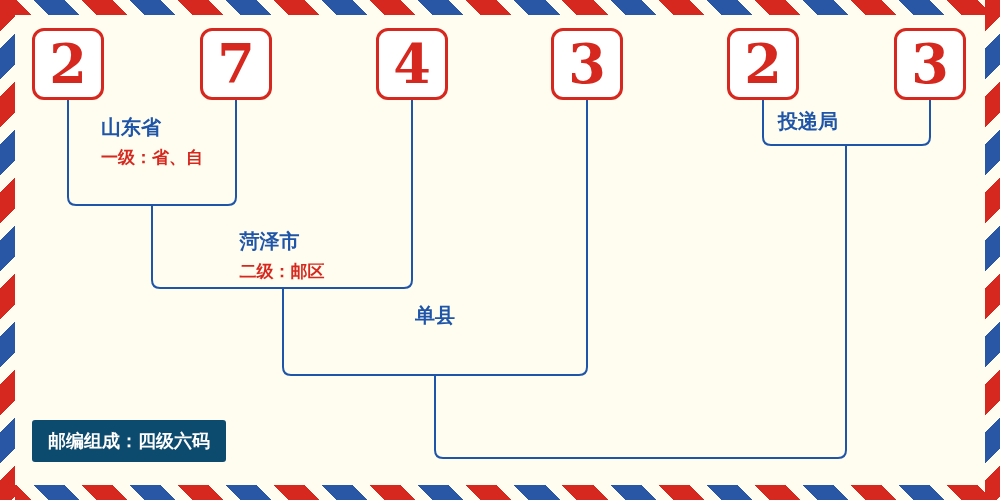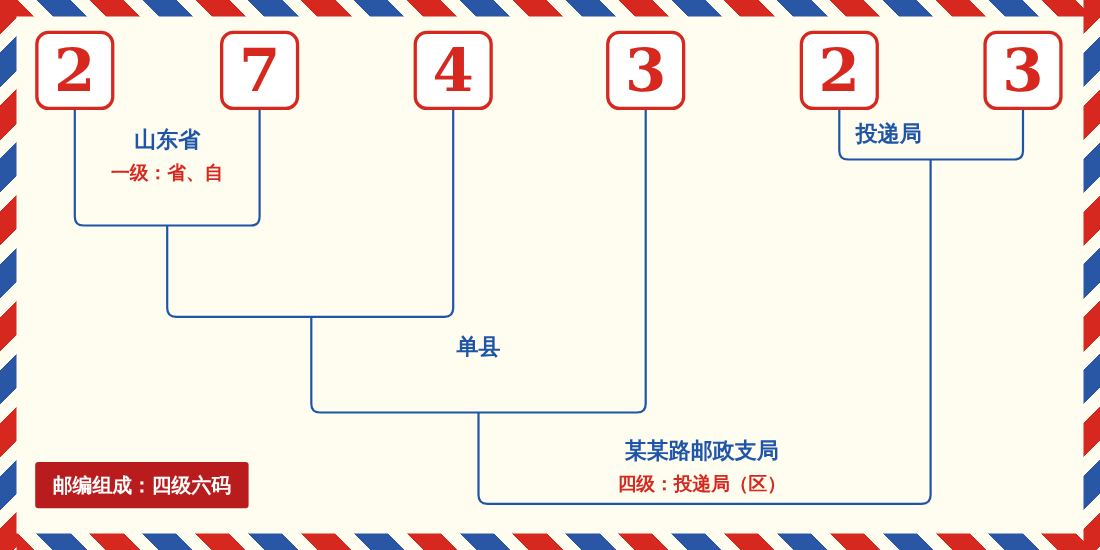--- a/index.html
+++ b/index.html
@@ -49,42 +49,42 @@
     font-family: "DejaVu Serif", serif;
     font-weight: bold;
     font-size: 54px;
     line-height: 1;
     color: #d6281e;
   }
 
   .label-group {
     position: absolute;
     transform: translateX(-50%);
-    text-align: center;
+    text-align: left;
     white-space: nowrap;
     z-index: 2;
   }
   .label-title {
     font-size: 20px;
     font-weight: bold;
     color: #1f55a8;
     margin-bottom: 6px;
   }
   .label-desc {
     font-size: 17px;
     font-weight: bold;
     color: #d6281e;
     line-height: 1.35;
   }
 
   .badge {
     position: absolute;
     left: 32px;
     top: 420px;
-    background: #b91c1c;
+    background: #0c4a6e;
     color: #ffffff;
     font-size: 18px;
     font-weight: bold;
     padding: 9px 16px;
     border-radius: 3px;
     z-index: 2;
     white-space: nowrap;
   }
 </style>
 </head>
@@ -124,29 +124,29 @@
   </div>
   <div class="digit-box" style="left:894px">
     <span>3</span>
   </div>
 
   <div class="label-group" style="left:152px; top:114px">
     <div class="label-title">山东省</div>
     <div class="label-desc">一级：省、自</div>
   </div>
 
+  <div class="label-group" style="left:282px; top:228px">
+    <div class="label-title">菏泽市</div>
+    <div class="label-desc">二级：邮区</div>
+  </div>
 
   <div class="label-group" style="left:435px; top:302px">
     <div class="label-title">单县</div>
   </div>
 
   <div class="label-group" style="left:808px; top:108px">
     <div class="label-title">投递局</div>
   </div>
 
-  <div class="label-group" style="left:638px; top:396px">
-    <div class="label-title">某某路邮政支局</div>
-    <div class="label-desc">四级：投递局（区）</div>
-  </div>
 
   <div class="badge">邮编组成：四级六码</div>
 
 </div>
 
 </body></html>

